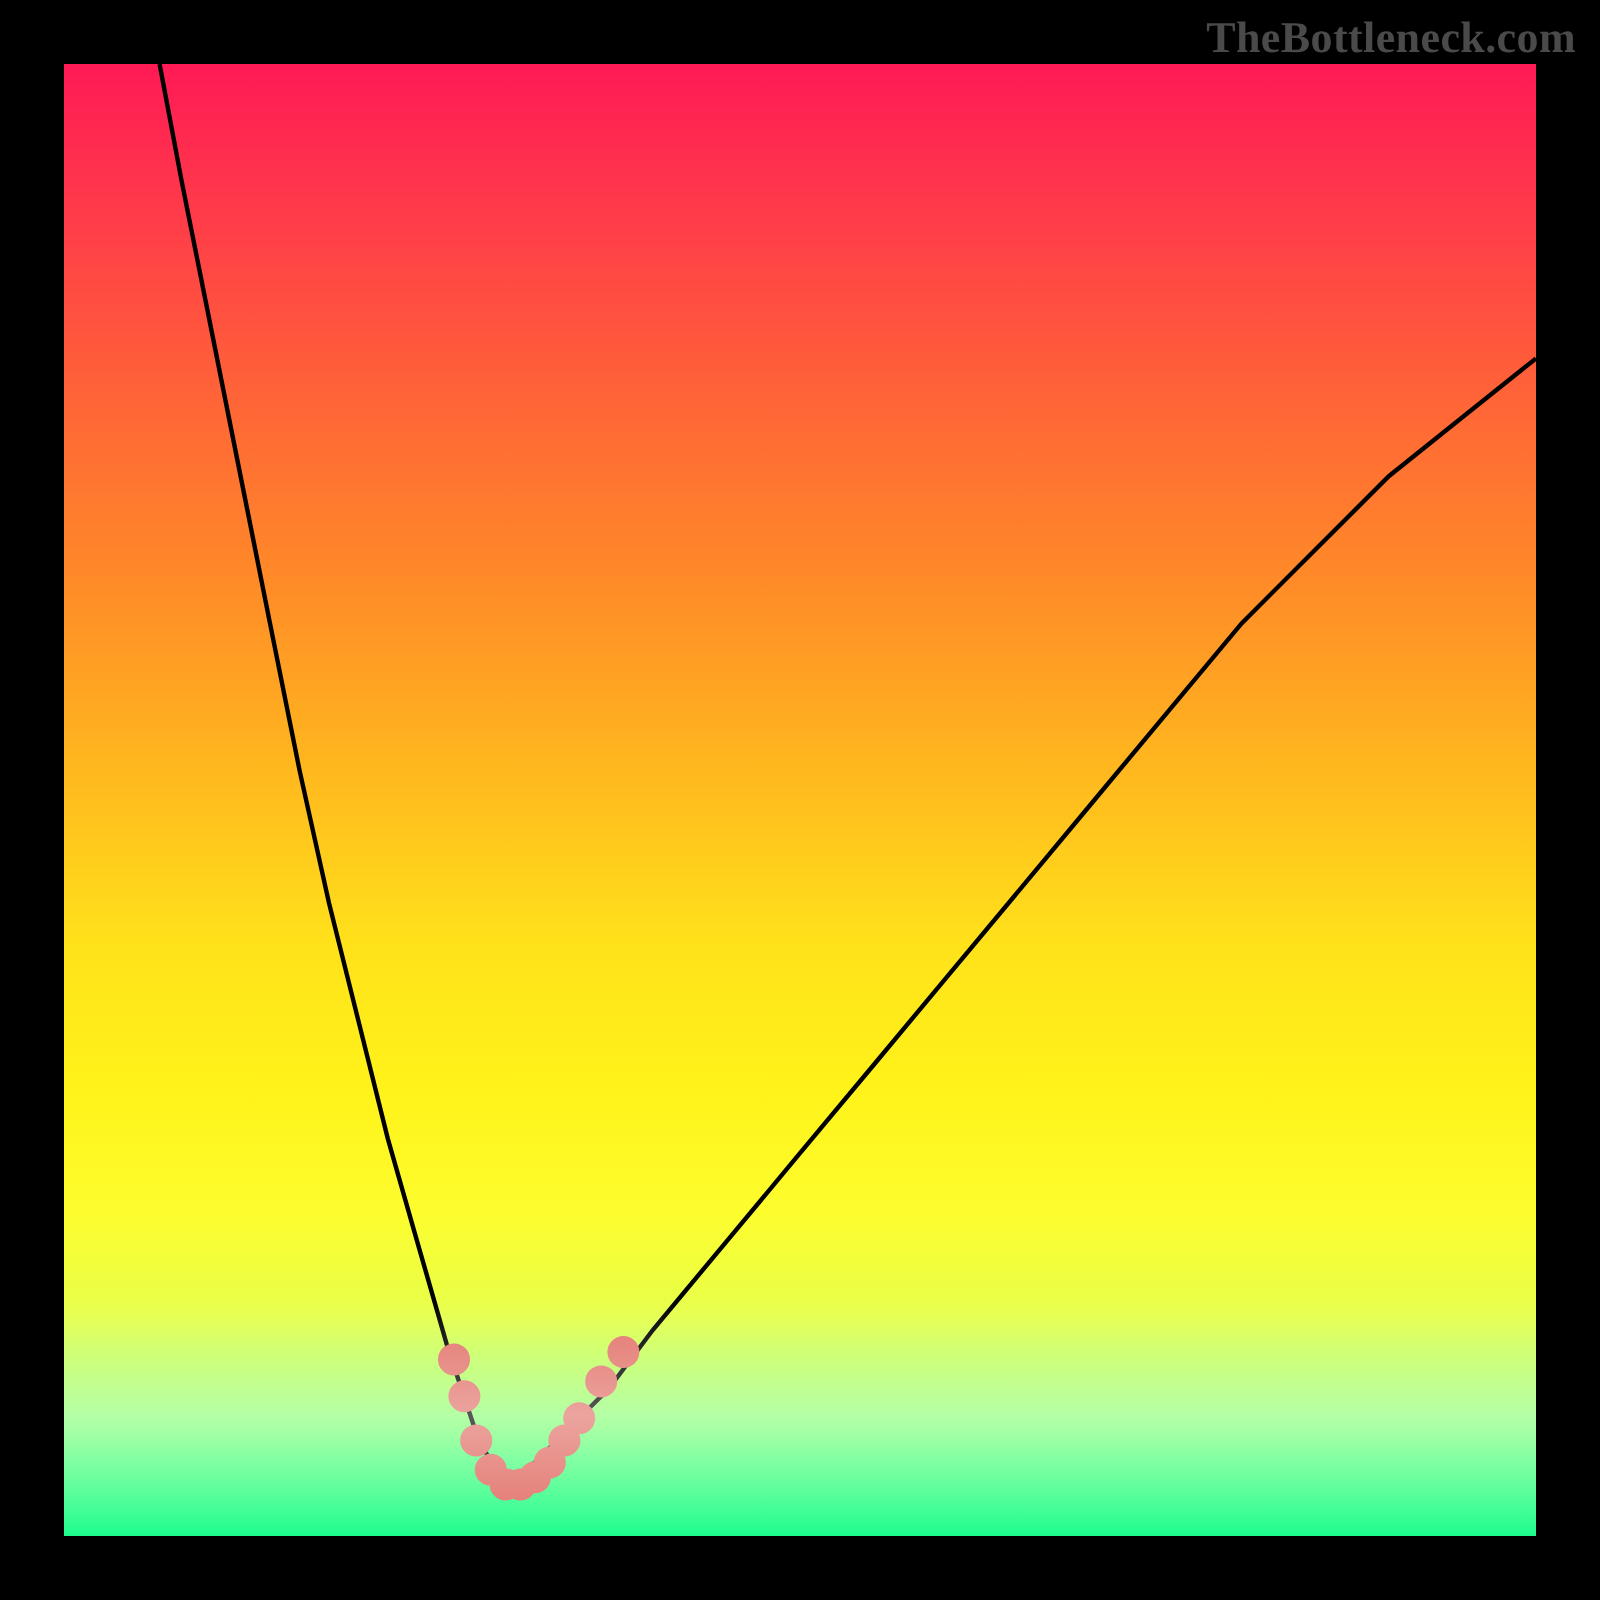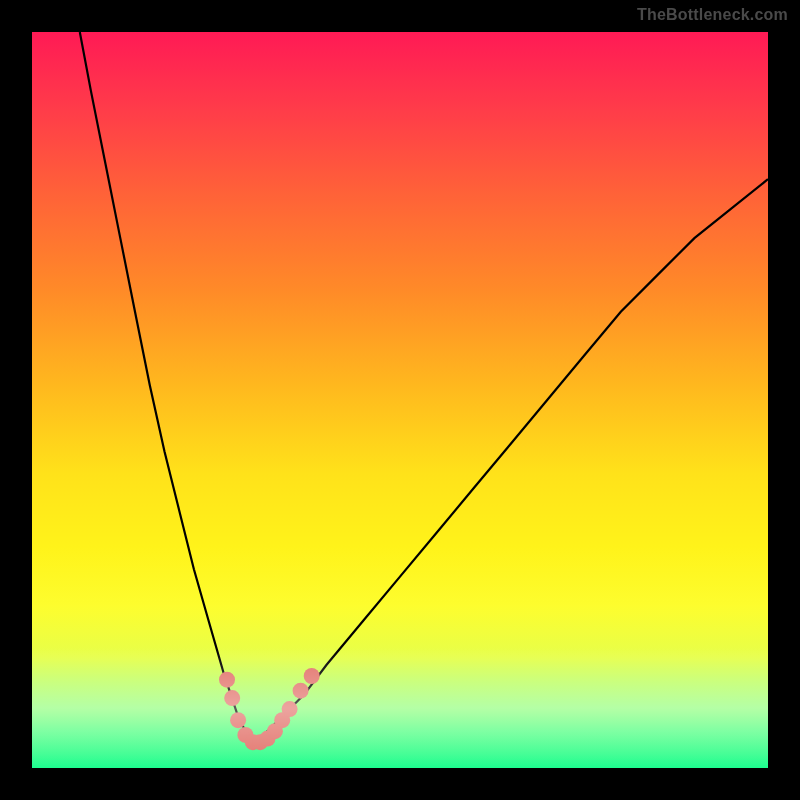--- a/index.html
+++ b/index.html
@@ -53,23 +53,24 @@
       rgba(255,255,255,0.35) 50%,
       rgba(255,255,255,0.0) 100%
     );
     pointer-events: none;
   }
   .watermark {
     position: absolute;
     top: 6px;
     right: 12px;
     color: #4a4a4a;
-    font-size: 16px;
+    font-size: 22px;
     font-weight: 600;
     letter-spacing: 0.2px;
+    font-family: Liberation Serif, serif;
   }
   svg.curve {
     position: absolute;
     left: 0;
     top: 0;
     width: 736px;
     height: 736px;
   }
   .curve path {
     fill: none;

